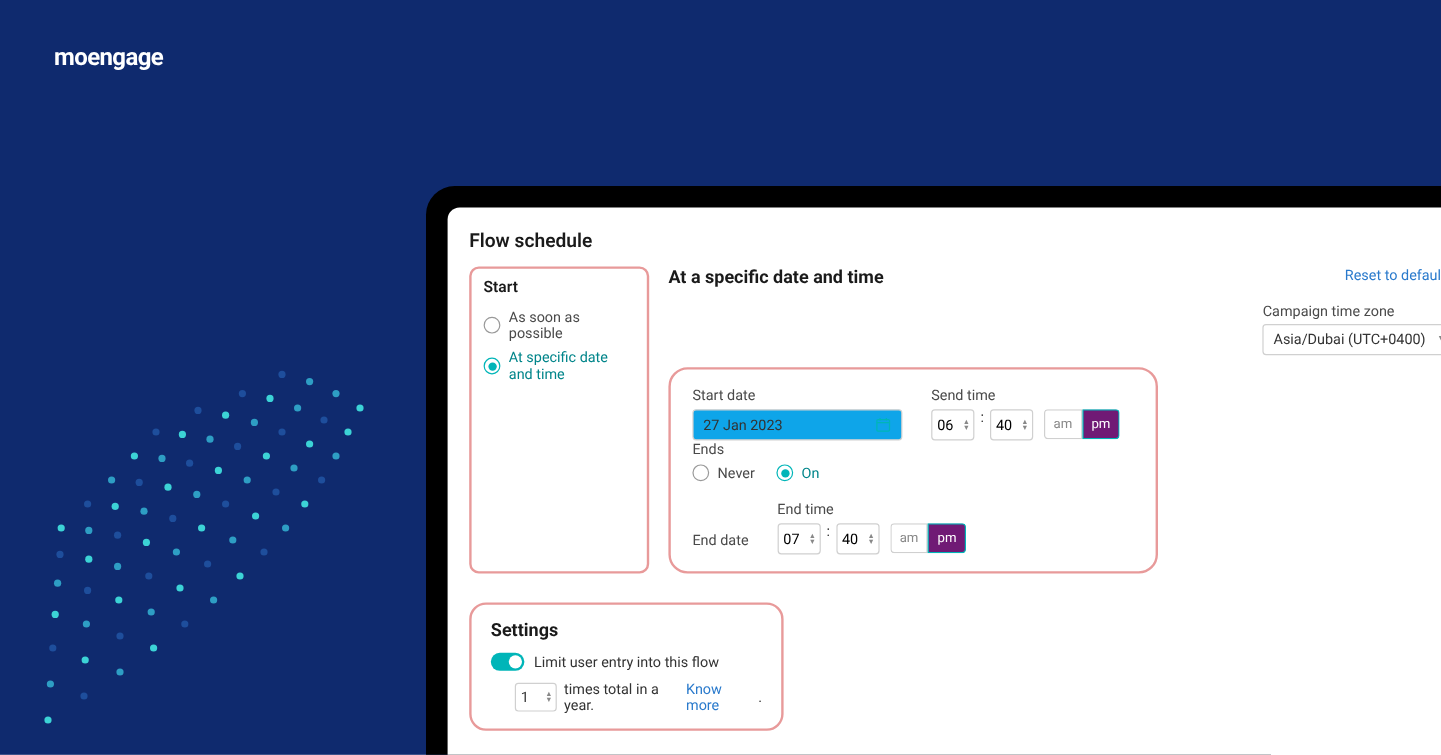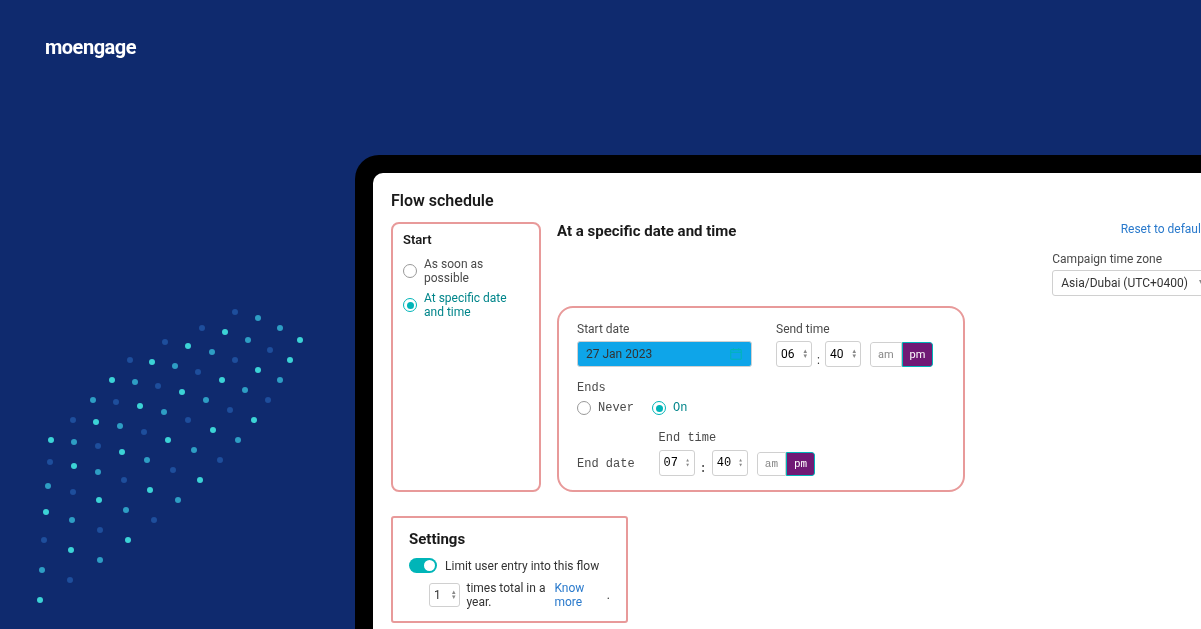--- a/index.html
+++ b/index.html
@@ -193,21 +193,21 @@
     .date-text {
       font-size: 12px;
       color: #333;
     }
     .calendar-icon {
       width: 14px;
       height: 14px;
     }
     .time-group {
       display: flex;
-      align-items: flex-end;
+      align-items: flex-start;
       gap: 5px;
     }
     .time-input {
       border: 1px solid #d0d0d0;
       border-radius: 3px;
       padding: 5px 4px;
       width: 36px;
       font-size: 12px;
       text-align: center;
       background: #fff;
@@ -246,35 +246,33 @@
       border-color: #00b5b8;
       color: #fff;
     }
     .ampm-btn:first-child {
       border-radius: 3px 0 0 3px;
     }
     .ampm-btn:last-child {
       border-radius: 0 3px 3px 0;
     }
     .ends-section {
-      margin-top: 14px;
-      font-family: Liberation Mono, monospace;
     }
     .ends-radios {
       display: flex;
       gap: 18px;
       margin-top: 6px;
       margin-bottom: 10px;
     }
     .settings-box {
       border: 2px solid #e89a9a;
-      border-radius: 3px;
+      border-radius: 14px;
       padding: 12px 16px 12px 16px;
       margin-top: 24px;
-      width: 237px;
+      width: 262px;
     }
     .settings-title {
       font-size: 15px;
       font-weight: 700;
       color: #1a1a1a;
       margin-bottom: 10px;
     }
     .toggle-row {
       display: flex;
       align-items: center;

